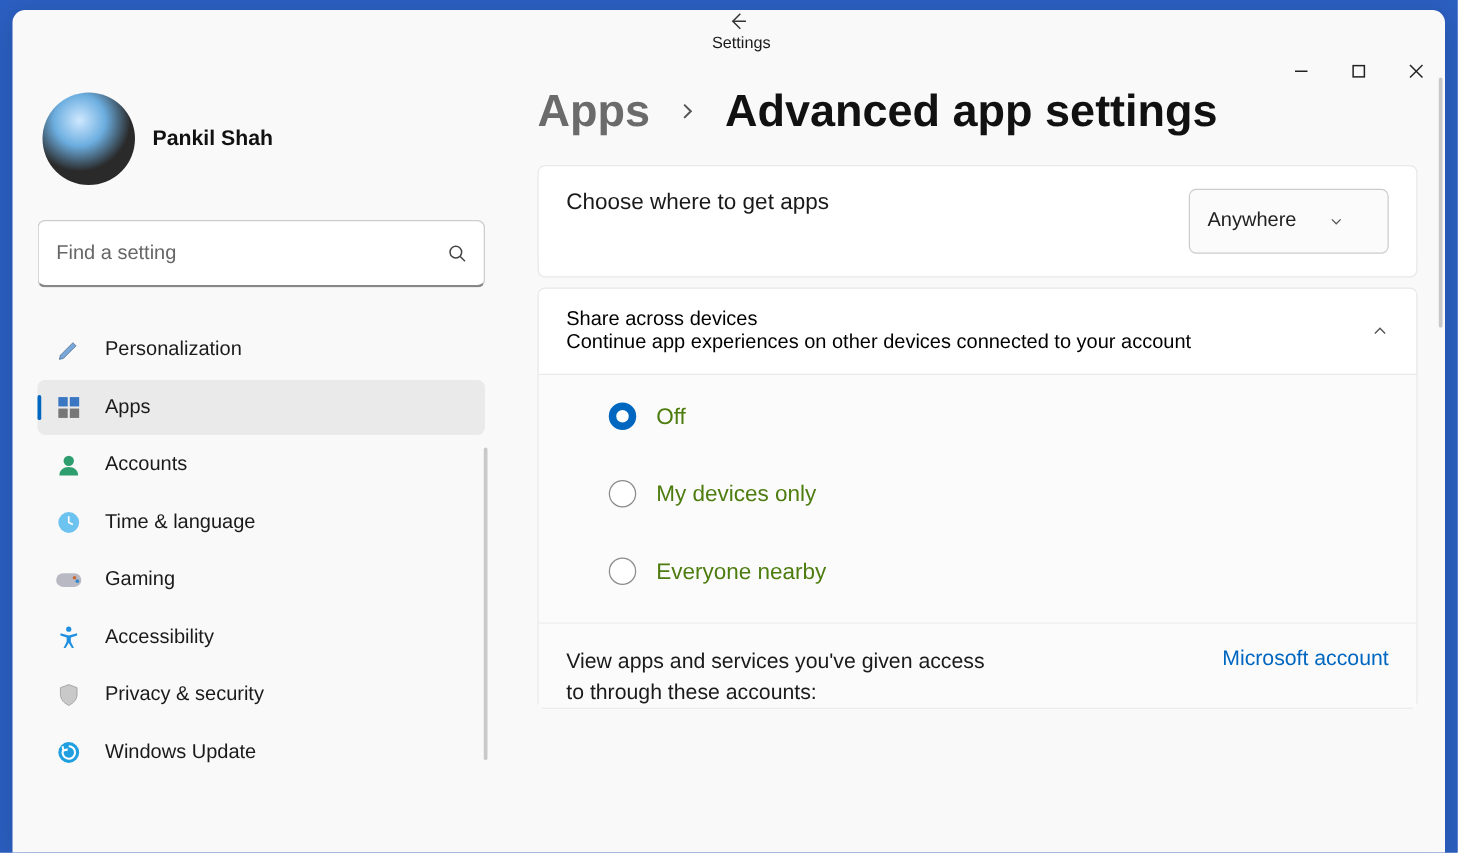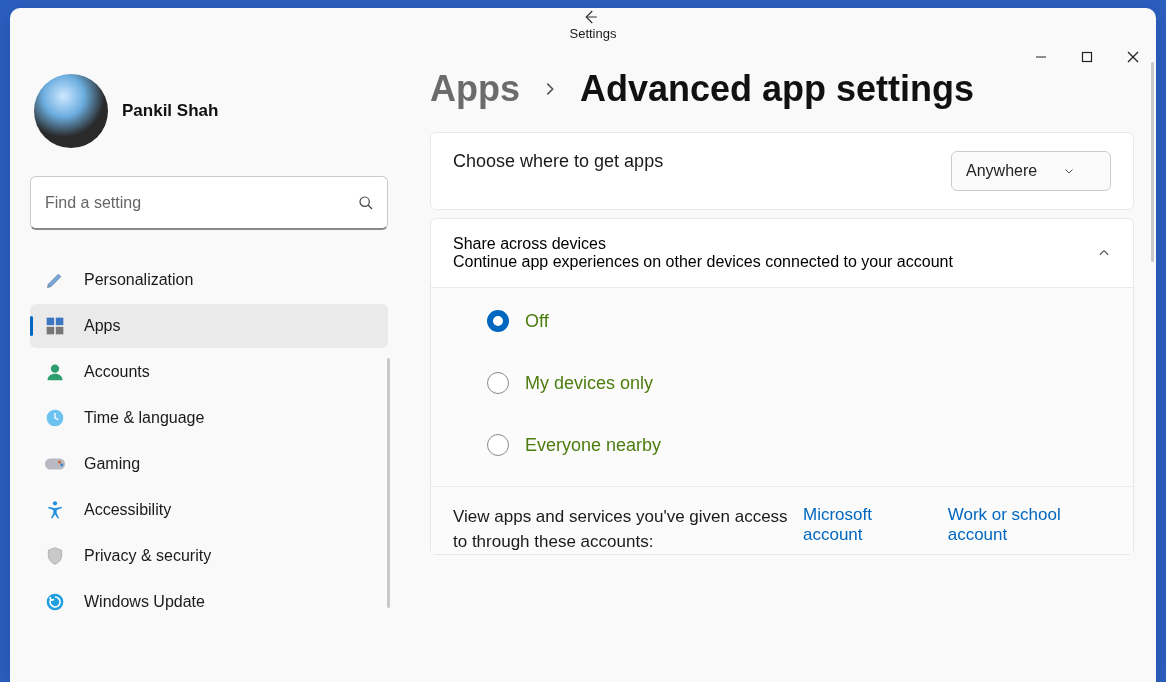--- a/index.html
+++ b/index.html
@@ -40,32 +40,32 @@
   .main { flex:1; padding: 12px 22px 0 28px; position:relative; overflow:hidden; }
   .crumb { display:flex; align-items:center; gap:22px; margin-bottom:22px; }
   .crumb-link { font-size:36px; font-weight:600; color:#6b6b6b; }
   .crumb-sep { font-size:22px; color:#555; }
   .crumb-current { font-size:36px; font-weight:600; color:#111; }
 
   .card { background:#fff; border:1px solid #e8e8e8; border-radius:6px; margin-bottom:8px; }
   .row { display:flex; align-items:flex-start; padding:18px 22px; }
   .row .label-main { font-size:18px; color:#1a1a1a; }
   .row .grow { flex:1; }
-  .dropdown { height:40px; min-width:160px; border:1px solid #ccc; border-radius:6px; background:#fbfbfb; display:flex; align-items:center; padding:0 14px; gap:26px; font-size:16px; color:#222; }
+  .dropdown { height:52px; min-width:160px; border:1px solid #ccc; border-radius:6px; background:#fbfbfb; display:flex; align-items:center; padding:0 14px; gap:26px; font-size:16px; color:#222; }
   .dropdown .chev { color:#555; }
   .expander-head { display:flex; align-items:center; padding:16px 22px;gap:40px; }
   .expander-head .chev { color:#555; margin-left:auto; }
   .divider { height:1px; background:#eaeaea; }
   .radio-group { padding: 22px 0 30px 56px; display:flex; flex-direction:column; gap:40px; background:#fbfbfb;}
   .radio { display:flex; align-items:flex-end; gap:16px; font-size:18px; color:#4d7c0f; }
   .radio-circle { width:22px; height:22px; border-radius:50%; border:1.5px solid #8b8b8b; background:#fff; display:flex; align-items:center; justify-content:center;}
   .radio.selected .radio-circle { border:6px solid #0067c0; }
   .accounts-row { display:flex; padding:18px 22px 0 22px; gap:10px; background:#fbfbfb;}
   .accounts-text { font-size:17px; color:#1a1a1a; max-width:340px; line-height:1.45;}
-  .account-links { margin-left:auto; display:flex; flex-direction:row; gap:22px; }
+  .account-links { margin-left:auto; display:flex; flex-direction:column; gap:22px; }
   .account-link { font-size:17px; color:#0067c0; }
 
   .main-scroll { position:absolute; right:2px; top:6px; width:3px; height:200px; background:#c9c9c9; border-radius:3px; }
 
   svg { display:block; }
 </style>
 </head>
 <body>
 
 <div class="window">
@@ -246,21 +246,20 @@
           <label class="radio">
             <span class="radio-circle"></span>
             <span>Everyone nearby</span>
           </label>
         </div>
         <div class="divider"></div>
         <div class="accounts-row">
           <div class="accounts-text">View apps and services you've given access to through these accounts:</div>
           <div class="account-links">
             <a class="account-link">Microsoft account</a>
-            <a class="account-link">Work or school account</a>
           </div>
         </div>
       </div>
 
       <div class="main-scroll"></div>
     </div>
 
   </div>
 </div>
 

